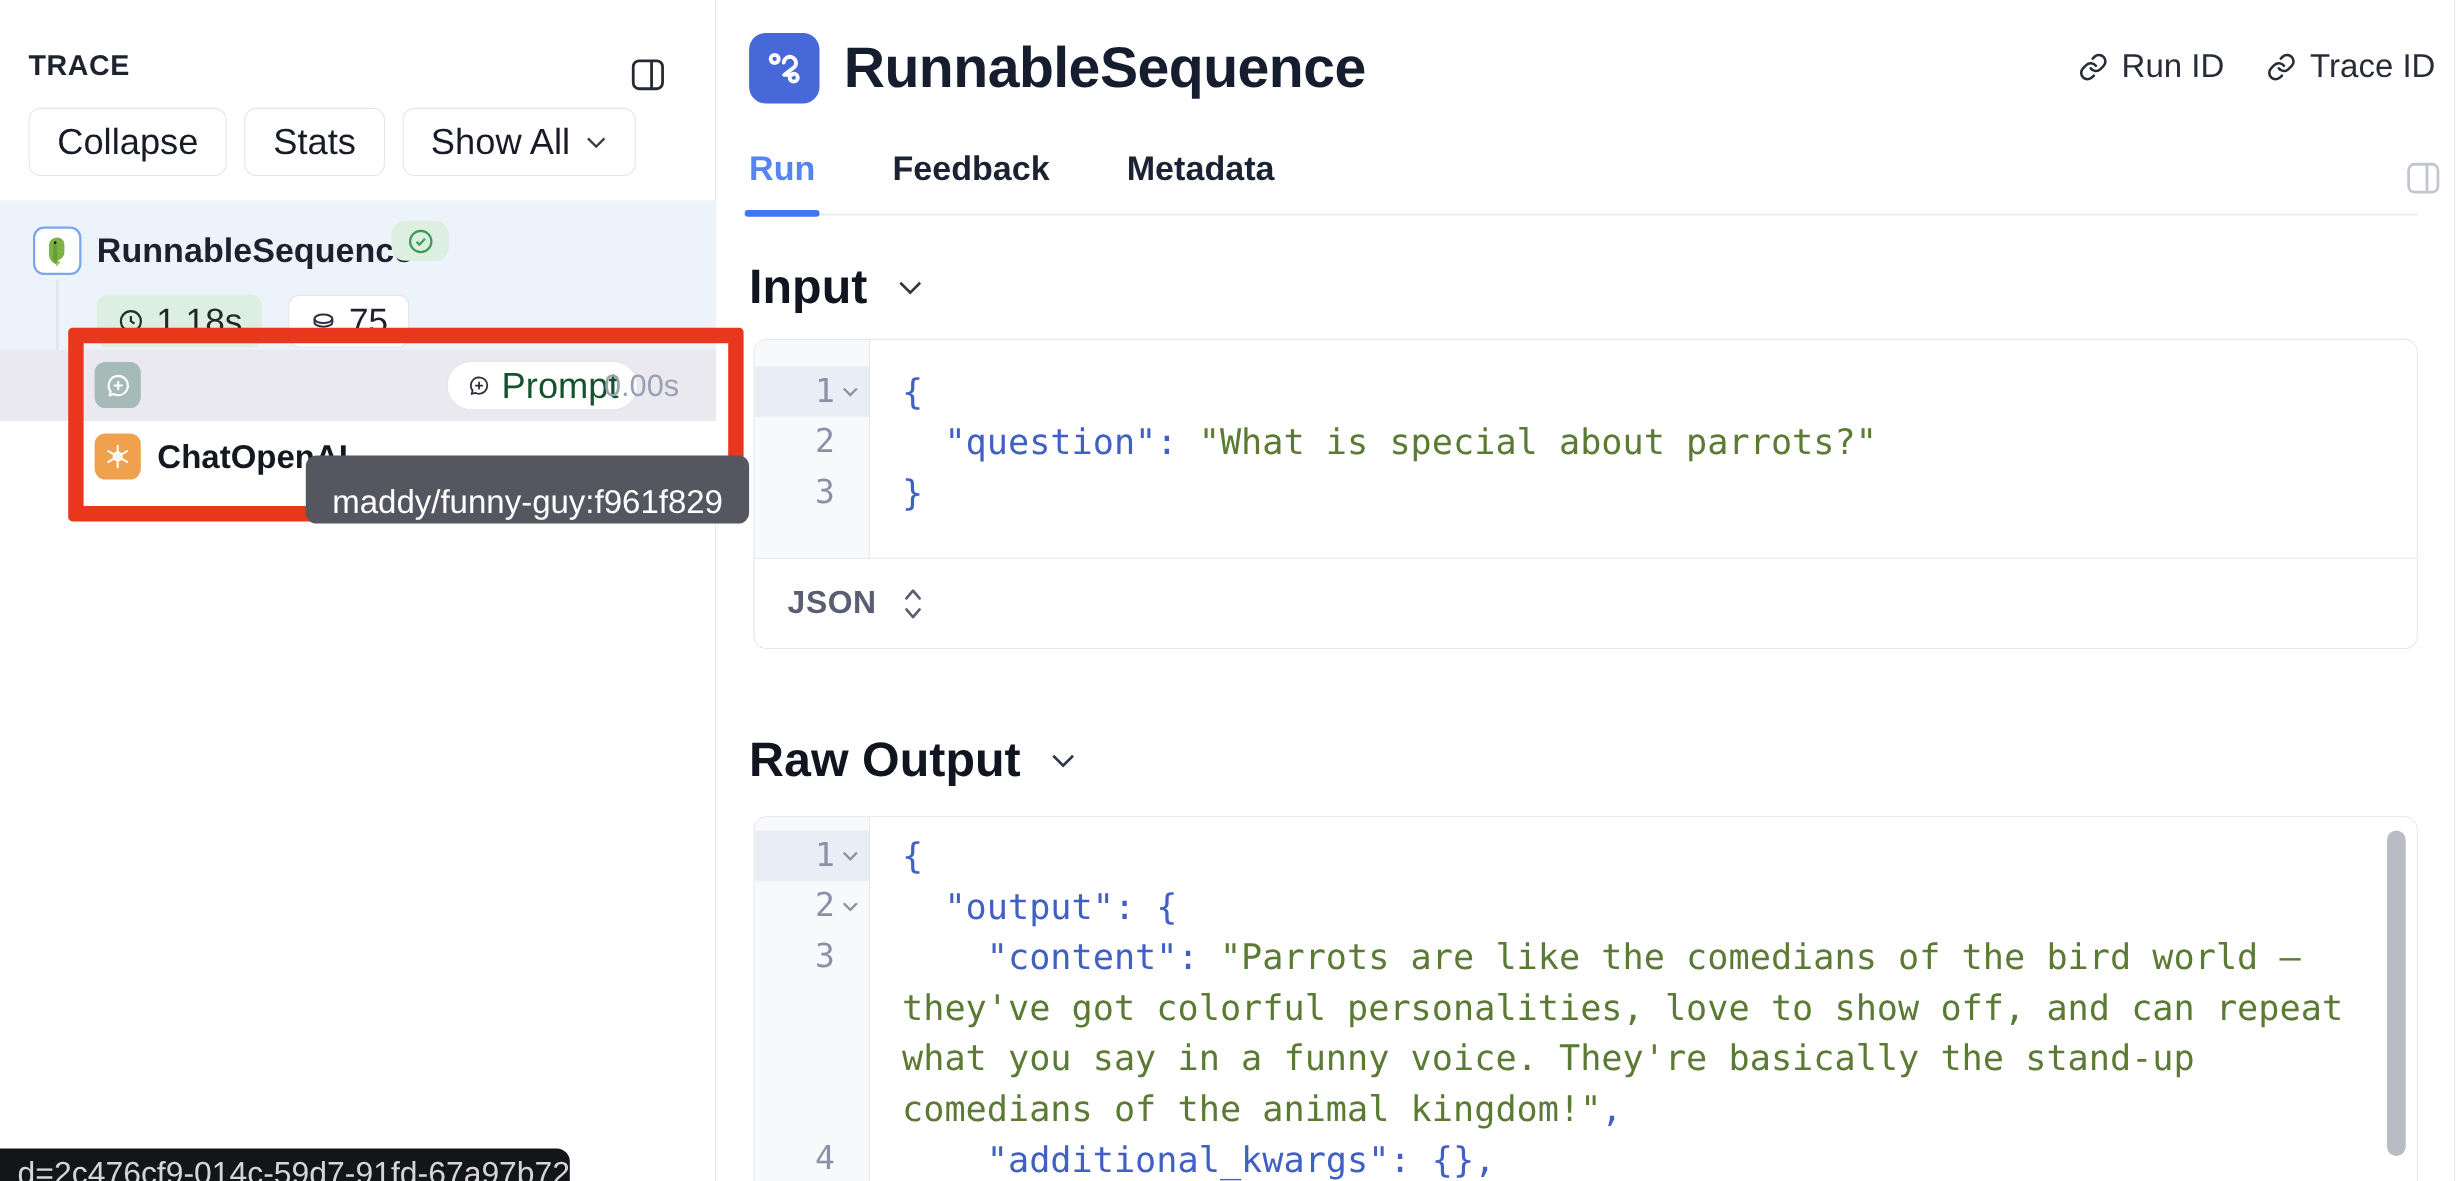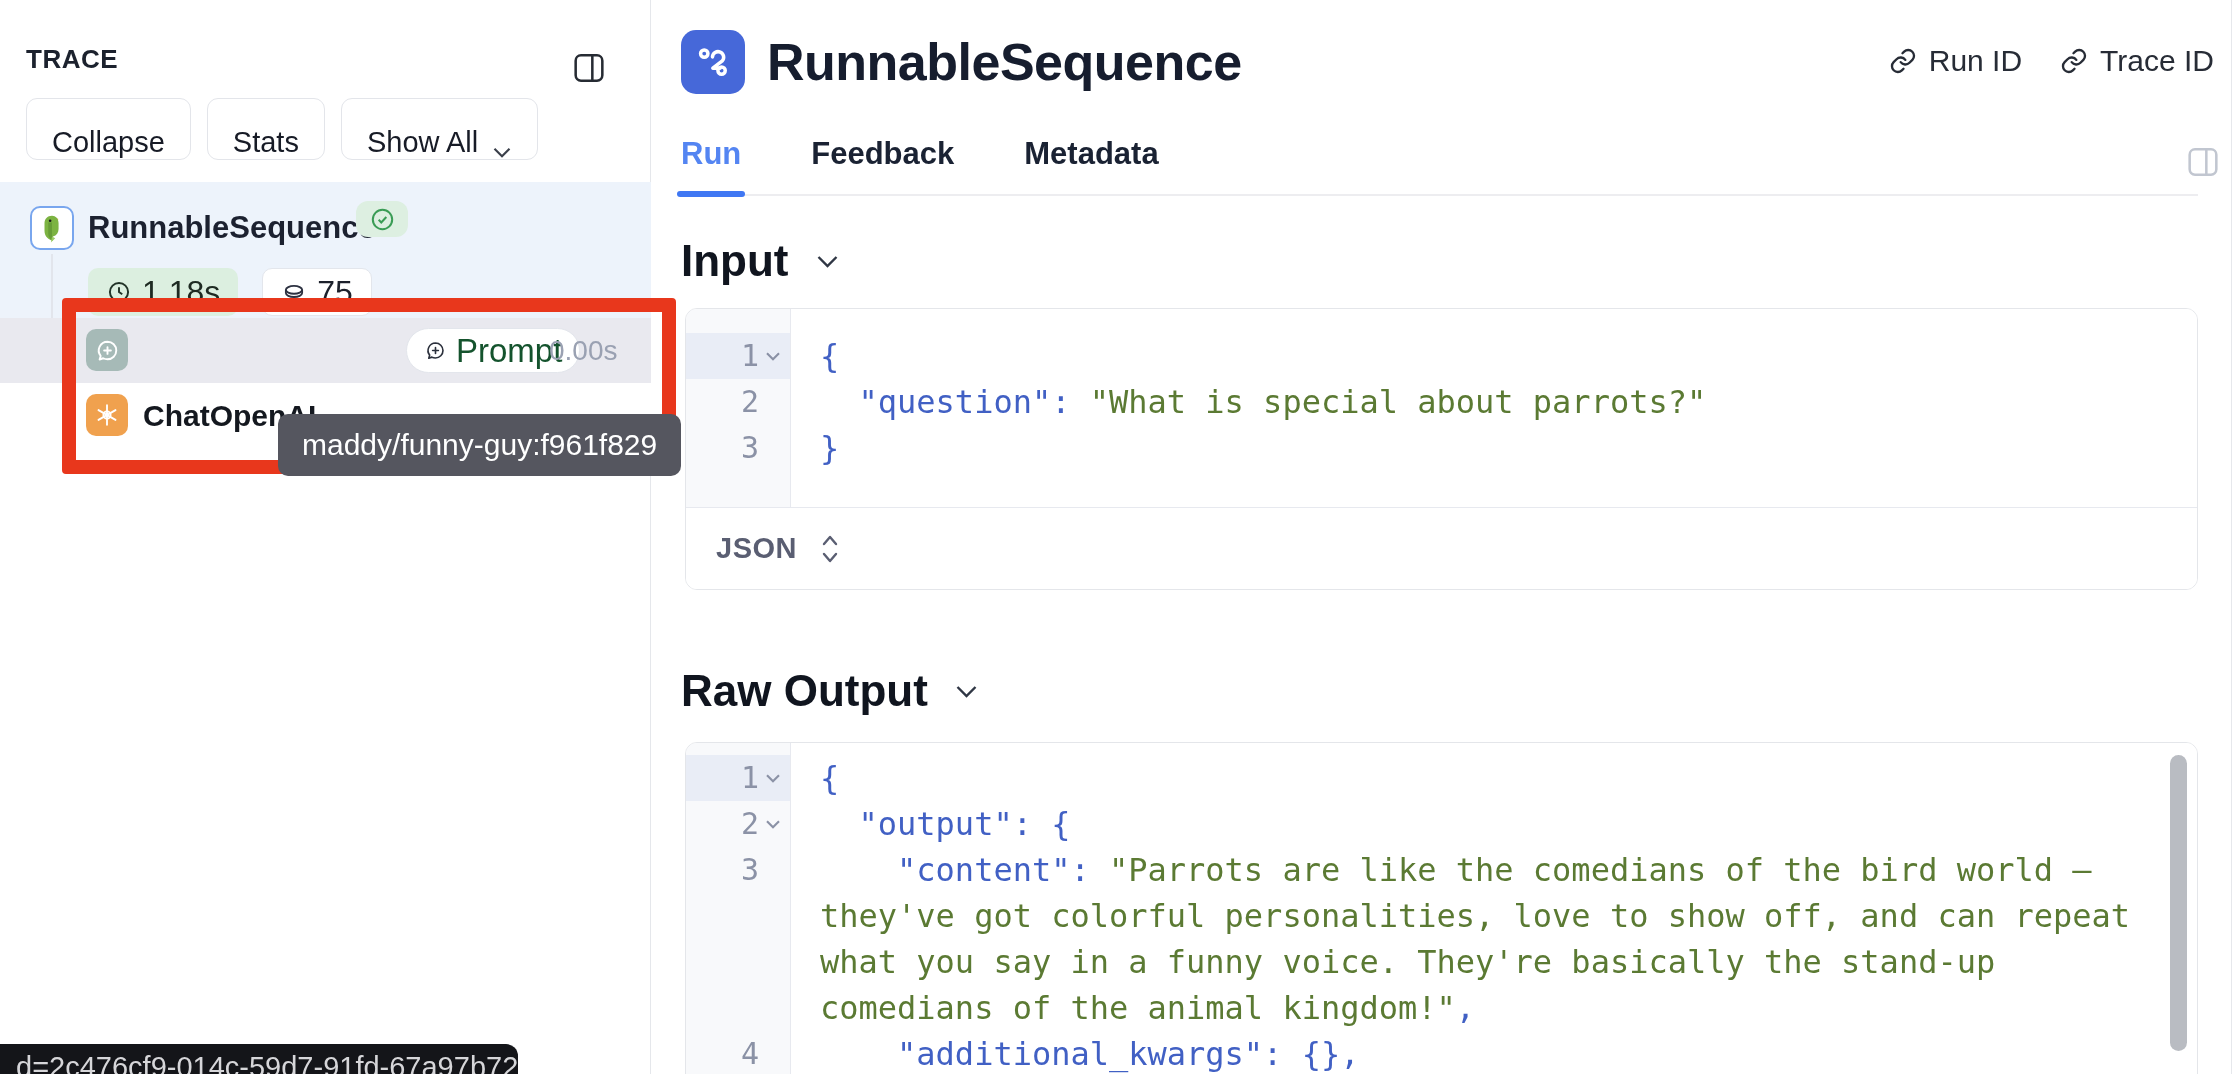--- a/index.html
+++ b/index.html
@@ -6,21 +6,21 @@
   html, body { width: 2236px; height: 1074px; overflow: hidden; background: #fff;
     font-family: "Liberation Sans", sans-serif; }
   .app { display: flex; width: 2236px; height: 1074px; position: relative; }
 
   
   .sidebar { width: 651px; height: 100%; border-right: 1px solid #e5e7eb; position: relative; flex: none; background: #fff; }
   .sb-title { position: absolute; top: 44px; left: 26px; font-size: 26px; font-weight: 600; color: #1c222e; letter-spacing: 0.5px; }
   .sb-panel-icon { position: absolute; top: 52px; left: 573px; width: 32px; height: 32px; cursor: pointer; }
   .sb-buttons { position: absolute; top: 98px; left: 26px; display: flex; gap: 16px; }
   .btn { height: 62px; padding: 0 25px; border: 1.5px solid #e3e5ea; border-radius: 11px; background: #fff;
-    font-size: 29px; color: #171b26; display: inline-flex; align-items: flex-end; gap: 14px; cursor: pointer;
+    font-size: 33px; color: #171b26; display: inline-flex; align-items: center; gap: 14px; cursor: pointer;
     font-family: "Liberation Sans", sans-serif; }
 
   .sel-block { position: absolute; top: 182px; left: 0; width: 651px; height: 136px; background: #edf3fb; }
   .root-icon-box { position: absolute; top: 206px; left: 30px; width: 44px; height: 44px; background: #fff;
     border: 2px solid #79a6ee; border-radius: 10px; display: flex; align-items: center; justify-content: center; }
   .root-label { position: absolute; top: 206px; left: 88px; height: 44px; display: flex; align-items: center;
     font-size: 31px; font-weight: 600; color: #1c2130; }
   .check-badge { position: absolute; top: 201px; left: 356px; width: 52px; height: 36px; background: #ddefe1;
     border-radius: 12px; display: flex; align-items: center; justify-content: center; }
   .root-badges { position: absolute; top: 268px; left: 88px; display: flex; gap: 24px; }
@@ -43,21 +43,21 @@
   .child-label { position: absolute; left: 143px; top: 0; height: 65px; display: flex; align-items: center;
     font-size: 30px; font-weight: 600; color: #14181f; }
   .prompt-pill { position: absolute; left: 406px; top: 10px; height: 45px; padding: 0 17px; border: 1.5px solid #e3e6ec;
     border-radius: 23px; background: #fff; display: inline-flex; align-items: center; gap: 9px;
     font-size: 33px; color: #14532d; }
   .child-duration { position: absolute; left: 549px; top: 0; height: 65px; display: flex; align-items: center;
     font-size: 28px; color: #9aa1b2; }
 
   .annotation-box { position: absolute; left: 62px; top: 298px; width: 614px; height: 176px;
     border: 14px solid #e8371c; border-radius: 4px; z-index: 5; pointer-events: none; }
-  .cursor-tooltip { position: absolute; left: 278px; top: 414px; height: 62px; line-height: 62px; padding: 0 24px;
+  .cursor-tooltip { position: absolute; left: 278px; top: 414px; height: 62px; line-height: 62px; padding: 12px 24px;
     background: #55565f; border-radius: 10px; color: #fff; font-size: 30px; z-index: 7; white-space: nowrap; }
 
   
   .main { width: 1581px; flex: none; border-right: 1px solid #e6e8ec; position: relative; padding: 30px 0 0 30px; }
   .main-header { display: flex; align-items: center; gap: 22px; }
   .app-icon { width: 64px; height: 64px; border-radius: 15px; background: #4668d9; display: flex;
     align-items: center; justify-content: center; flex: none; }
   .page-title { font-size: 52px; font-weight: 700; color: #161d2e; letter-spacing: -0.5px; }
   .id-links { position: absolute; top: 44px; right: 17px; display: flex; gap: 38px; }
   .id-link { display: inline-flex; align-items: center; gap: 12px; font-size: 30px; color: #272c36; cursor: pointer; }

